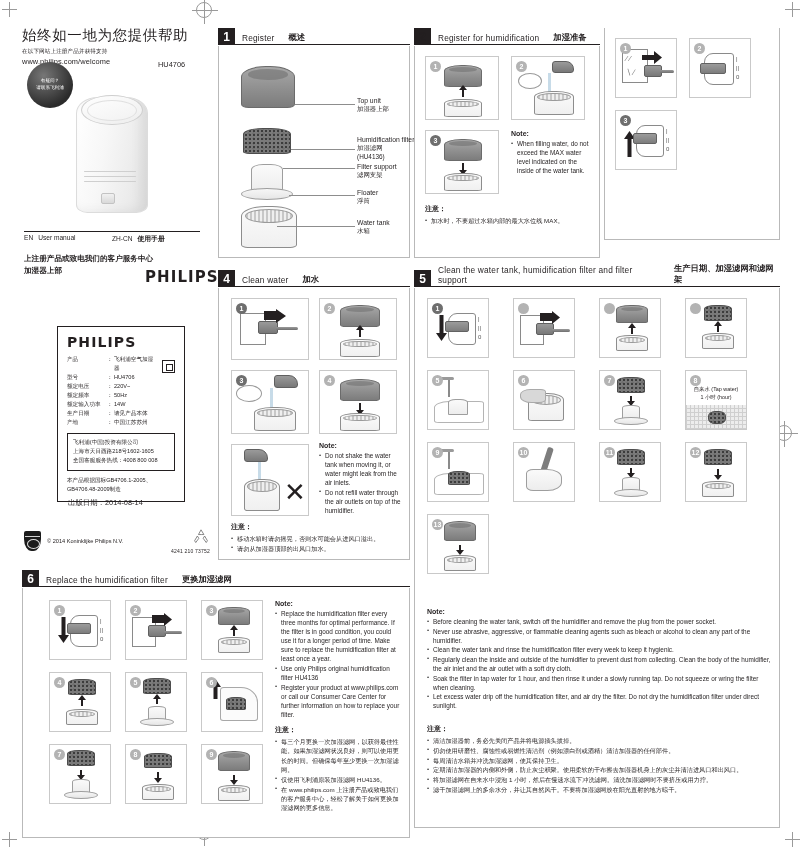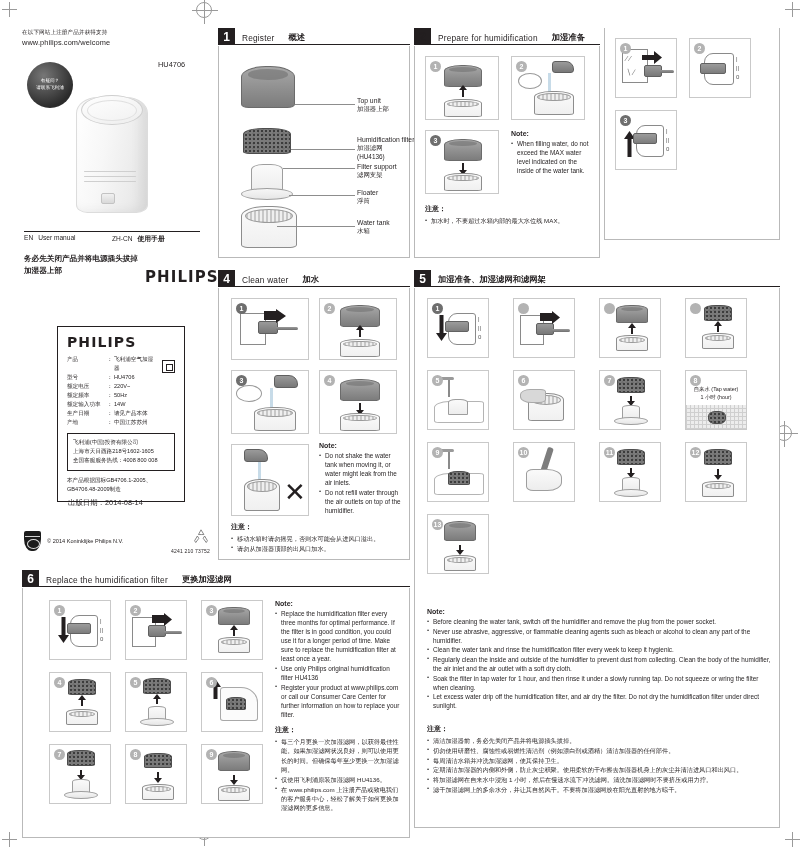--- a/index.html
+++ b/index.html
@@ -323,20 +323,21 @@
 
   <div class="cropmark" style="left:2px;  top:2px;"></div>
   <div class="cropmark" style="left:785px;top:2px;"></div>
   <div class="cropmark" style="left:2px;  top:832px;"></div>
   <div class="cropmark" style="left:785px;top:832px;"></div>
   <div class="regmark" style="left:196px; top:2px;"></div>
   <div class="regmark" style="left:776px; top:425px;"></div>
   <div class="regmark" style="left:196px; top:824px;"></div>
 
   <div style="position:absolute;left:22px;top:26px;width:182px;">
+    <div class="headline">始终如一地为您提供帮助</div>
     <div class="subline">在以下网站上注册产品并获得支持</div>
     <div class="weburl">www.philips.com/welcome</div>
   </div>
   <div class="modelno" style="position:absolute;left:158px;top:60px;">HU4706</div>
 
   <div class="badge" style="position:absolute;left:27px;top:62px;">
     <span>有疑问？</span>
     <span>请联系飞利浦</span>
   </div>
 
@@ -355,21 +356,21 @@
       <span>EN</span>
       <span>User manual</span>
     </div>
     <div class="manual-tab" style="width:88px;">
       <span>ZH-CN</span>
       <span class="zhlabel">使用手册</span>
     </div>
   </div>
 
   <div class="readfirst" style="position:absolute;left:24px;top:253px;width:180px;">
-    <div>务必先关闭产品并将电源插头拔掉</div>
+    <div>上注册产品或致电我们的客户服务中心</div>
     <div>加湿器上部</div>
   </div>
 
   <div class="philips-word" style="position:absolute;left:145px;top:268px;font-size:15px;">PHILIPS</div>
 
   <div class="ratingbox" style="position:absolute;left:57px;top:326px;width:128px;">
     <div style="display:flex;align-items:flex-start;">
       <div style="flex:1 1 auto;">
         <div class="rating-brand">PHILIPS</div>
         <div>
@@ -486,21 +487,21 @@
         <div class="lbl-en">Water tank</div>
         <div class="lbl-zh">水箱</div>
       </div>
     </div>
   </div>
 
   <div class="panel" style="left:414px;top:28px;width:186px;">
     <div class="panel-head">
       <div class="panel-num" style="color:#231f20;">2</div>
       <div class="panel-titles">
-        <span class="panel-title-en">Prepare for humidification</span>
+        <span class="panel-title-en">Register for humidification</span>
         <span class="panel-title-zh">加湿准备</span>
       </div>
     </div>
     <div class="panel-body" style="height:212px;padding:8px;">
 
       <div class="stepbox" style="position:absolute;left:10px;top:10px;width:74px;height:64px;">
         <div class="stepnum">1</div>
         <div class="topunit" style="position:absolute;left:18px;top:8px;width:38px;height:22px;"></div>
         <div class="arrow-stem" style="left:36px;top:32px;width:2px;height:8px;"></div>
         <div class="arrow-head-u" style="left:33px;top:28px;"></div>
@@ -639,21 +640,22 @@
           <li>请勿从加湿器顶部的出风口加水。</li>
         </ul>
       </div>
     </div>
   </div>
 
   <div class="panel" style="left:414px;top:270px;width:366px;">
     <div class="panel-head">
       <div class="panel-num">5</div>
       <div class="panel-titles">
-        <span class="panel-title-zh">加湿准备、加湿滤网和滤网架</span>
+        <span class="panel-title-en">Clean the water tank, humidification filter and filter support</span>
+        <span class="panel-title-zh">生产日期、加湿滤网和滤网架</span>
       </div>
     </div>
     <div class="panel-body" style="height:540px;">
 
       <div class="stepbox" style="position:absolute;left:12px;top:10px;width:62px;height:60px;">
         <div class="stepnum dark">1</div>
         <svg style="position:absolute;left:8px;top:16px;" width="11" height="26">
           <polygon points="5.5,26 11,18 7.5,18 7.5,0 3.5,0 3.5,18 0,18" fill="#231f20"></polygon>
         </svg>
         <div class="switch-body" style="left:20px;top:14px;width:28px;height:32px;"></div>

